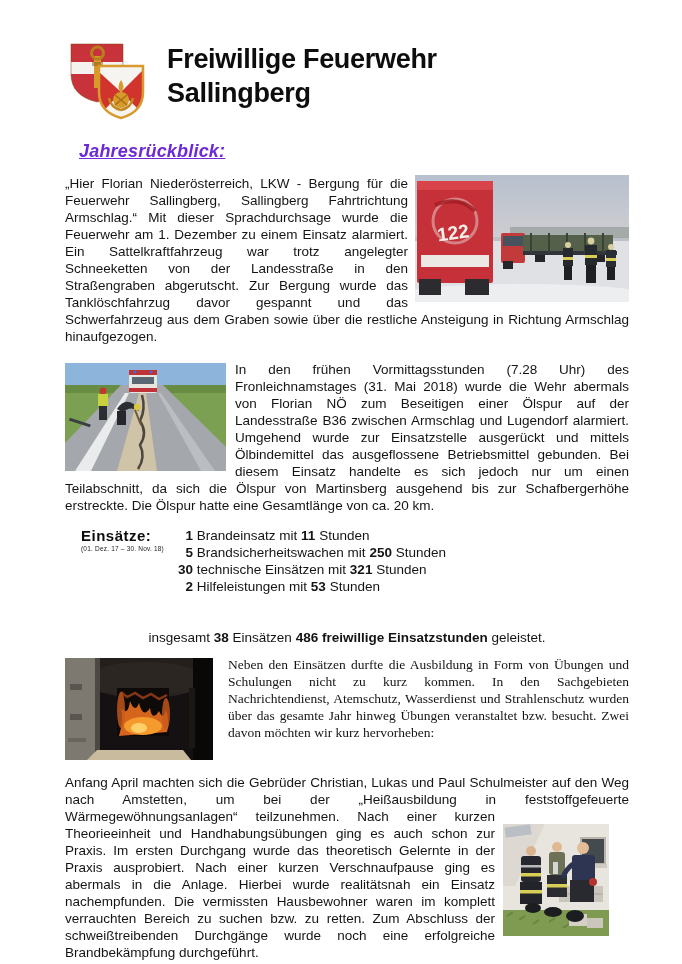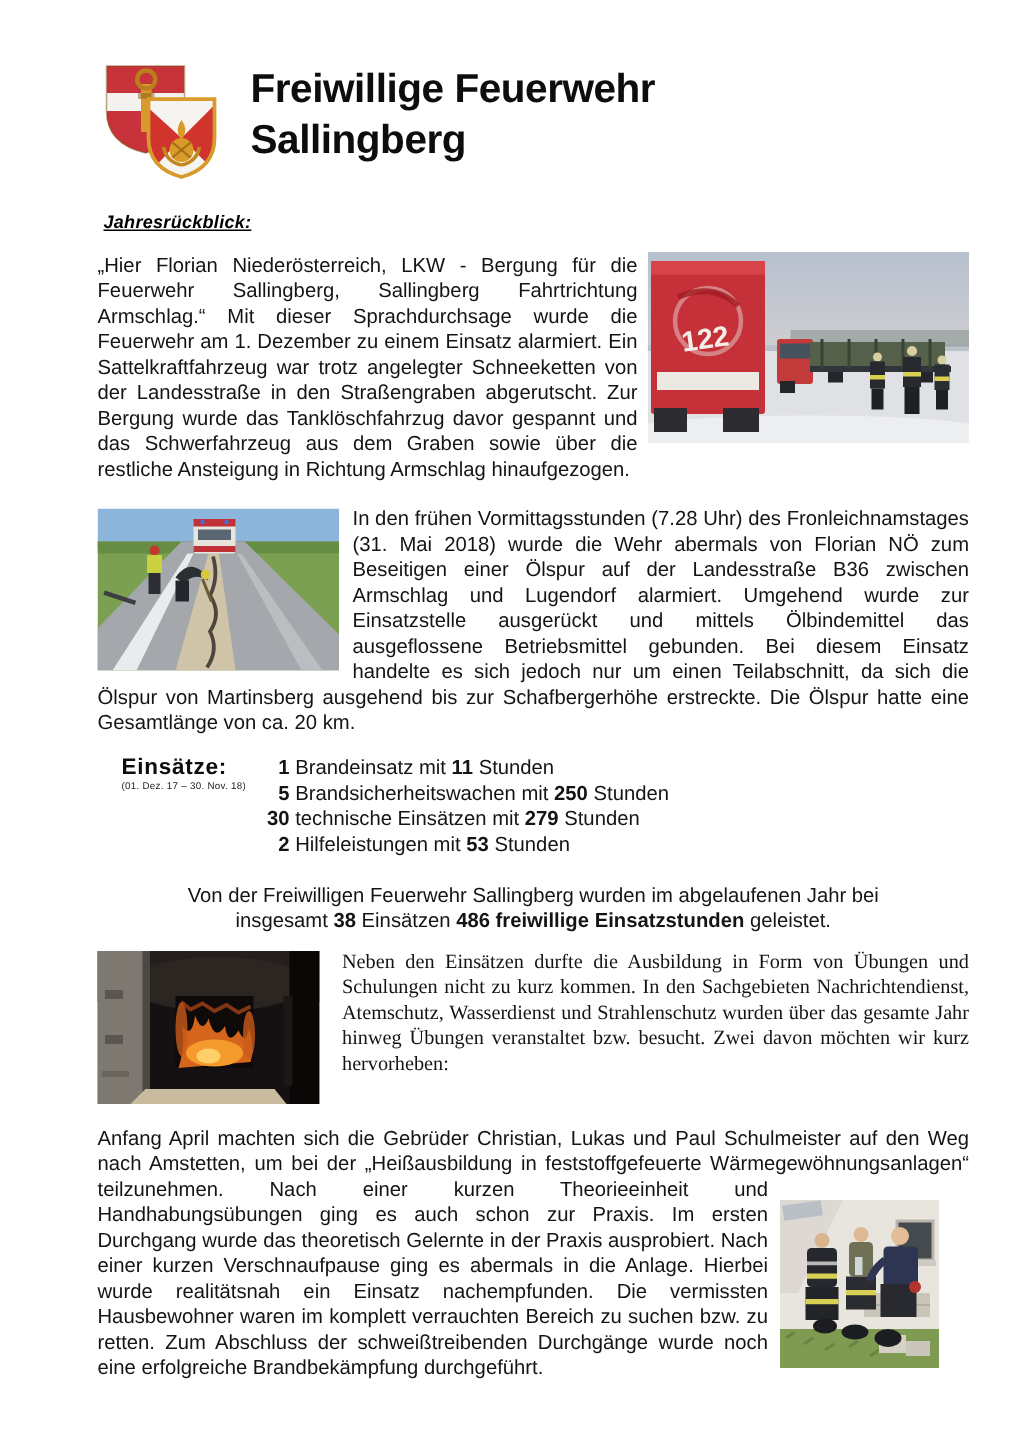--- a/index.html
+++ b/index.html
@@ -1,23 +1,23 @@
 <!DOCTYPE html>
 <html lang="de"><head>
 <meta charset="utf-8">
 <style>
   html,body{margin:0;padding:0;background:#fff;}
   body{width:682px;height:964px;overflow:hidden;font-family:"Liberation Sans",sans-serif;color:#111;}
-  .page{padding:40px 36px 0 65px;}
+  .page{padding:40px 53px 0 65px;}
   
   header{display:flex;align-items:flex-start;}
   .crest{width:80px;height:85px;flex:0 0 80px;}
   h1{margin:2px 0 0 22px;font-size:27px;line-height:34px;font-weight:bold;letter-spacing:-0.3px;color:#0d0d0d;}
   
-  h2.rueck{margin:16px 4px 0;font-size:12px;font-weight:bold;font-style:italic;text-decoration:underline;letter-spacing:.2px;color:#000000;}
+  h2.rueck{margin:16px 14px 0;font-size:18px;font-weight:bold;font-style:italic;text-decoration:underline;letter-spacing:.2px;color:#6d28d9;}
   
   .para, .summary, .e-stats{font-size:13.5px;line-height:17px;color:#141414;}
   .para{display:flow-root;text-align:justify;hyphens:auto;}
   .para p{margin:0;}
   .sec1{margin-top:13px;}
   .sec2{margin-top:16px;}
   .sec3{margin-top:10px;font-family:Liberation Serif, serif;}
   .sec4{margin-top:10px;}
   .photo{display:block;line-height:0;}
   .ph1{float:right;width:214px;height:127px;margin:0 0 5px 7px;}
@@ -173,26 +173,26 @@
   </section>
 
   <section class="einsaetze">
     <div class="e-head">
       <div class="e-label">Einsätze:</div>
       <div class="e-period">(01. Dez. 17 – 30. Nov. 18)</div>
     </div>
     <div class="e-stats">
       <div class="stat"><b class="num">1</b> <span>Brandeinsatz mit</span> <b>11</b> <span>Stunden</span></div>
       <div class="stat"><b class="num">5</b> <span>Brandsicherheitswachen mit</span> <b>250</b> <span>Stunden</span></div>
-      <div class="stat"><b class="num">30</b> <span>technische Einsätzen mit</span> <b>279</b> <span>Stunden</span></div>
+      <div class="stat"><b class="num">30</b> <span>technische Einsätzen mit</span> <b>321</b> <span>Stunden</span></div>
       <div class="stat"><b class="num">2</b> <span>Hilfeleistungen mit</span> <b>53</b> <span>Stunden</span></div>
     </div>
   </section>
 
-  <p class="summary"><span>Von der Freiwilligen Feuerwehr Sallingberg wurden im abgelaufenen Jahr bei</span><br><span>insgesamt </span><b>38</b><span> Einsätzen </span><b>486 freiwillige Einsatzstunden</b><span> geleistet.</span></p>
+  <p class="summary"><br><span>insgesamt </span><b>38</b><span> Einsätzen </span><b>486 freiwillige Einsatzstunden</b><span> geleistet.</span></p>
 
   <section class="para sec3">
     <span class="photo ph3">
       <svg viewBox="0 0 148 102" xmlns="http://www.w3.org/2000/svg">
         <rect width="148" height="102" fill="#151011"></rect>
         <rect width="148" height="34" fill="#241f1c"></rect>
         <ellipse cx="80" cy="22" rx="60" ry="18" fill="#2e2825" opacity=".8"></ellipse>
         <rect x="0" y="0" width="34" height="102" fill="#7d7870"></rect>
         <rect x="30" y="0" width="5" height="102" fill="#4c4842"></rect>
         <rect x="5" y="26" width="12" height="6" fill="#5a564f"></rect>

